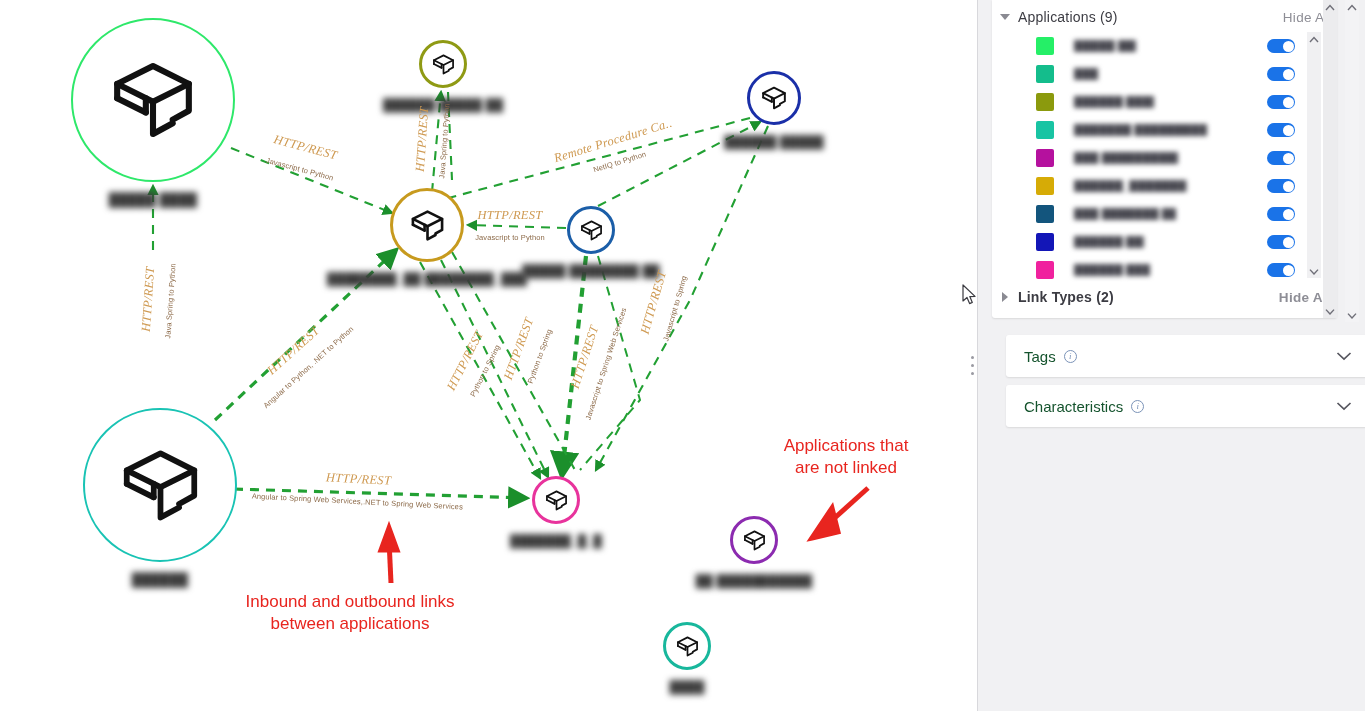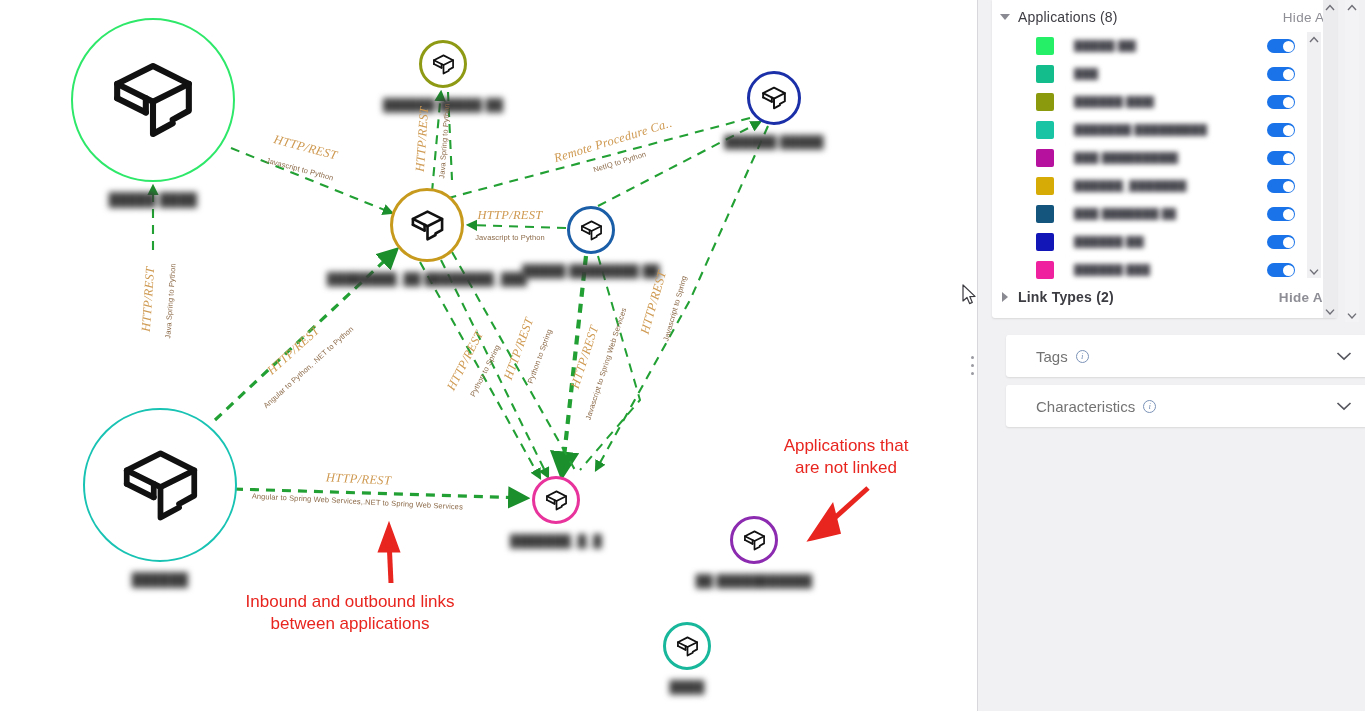--- a/index.html
+++ b/index.html
@@ -130,21 +130,21 @@
 
   .info-i {
     display: inline-flex; align-items: center; justify-content: center;
     width: 13px; height: 13px; border: 1px solid #7b93b8; border-radius: 50%;
     color: #7b93b8; font-size: 9px; font-style: italic; font-family: "Liberation Serif", serif;
     margin-left: 8px; line-height: 1;
   }
   .panel-row {
     display: flex; align-items: center; height: 42px; padding: 0 16px 0 18px; cursor: pointer;
   }
-  .panel-row .ttl { font-size: 15px; color: #737373; margin-left: 12px; }
+  .panel-row .ttl { font-size: 15px; color: #14532d; }
   .panel-row .cv { margin-left: auto; }
 </style>
 </head>
 <body>
 
 <div id="app">
 
   <div id="graph-canvas">
 
     <svg id="graph-svg">
@@ -399,21 +399,21 @@
   <svg id="cursor" viewBox="0 0 16 22">
     <path d="M1,1 L1,17 L5,13.5 L7.6,19.6 L10.3,18.4 L7.8,12.6 L13,12.4 Z" fill="#ffffff" stroke="#3a3a40" stroke-width="1.2" stroke-linejoin="round"></path>
   </svg>
 
   <div id="sidebar">
 
     <div id="legend-card" style="top:0;height:318px;">
 
       <div class="section-head" style="padding-top:4px;">
         <span class="tri down"></span>
-        <span class="section-title">Applications (8)</span>
+        <span class="section-title">Applications (9)</span>
         <span class="hide-all">Hide All</span>
       </div>
 
       <div class="legend-list" style="height:250px;">
         <div id="legend-rows">
             <div class="legend-row">
               <span class="swatch" style="background: rgb(37, 239, 103);"></span>
               <span class="legend-name" style="width: 62px; overflow: hidden;">█████ █████</span>
               <span class="toggle" style="background: rgb(26, 115, 232);"></span>
             </div>

